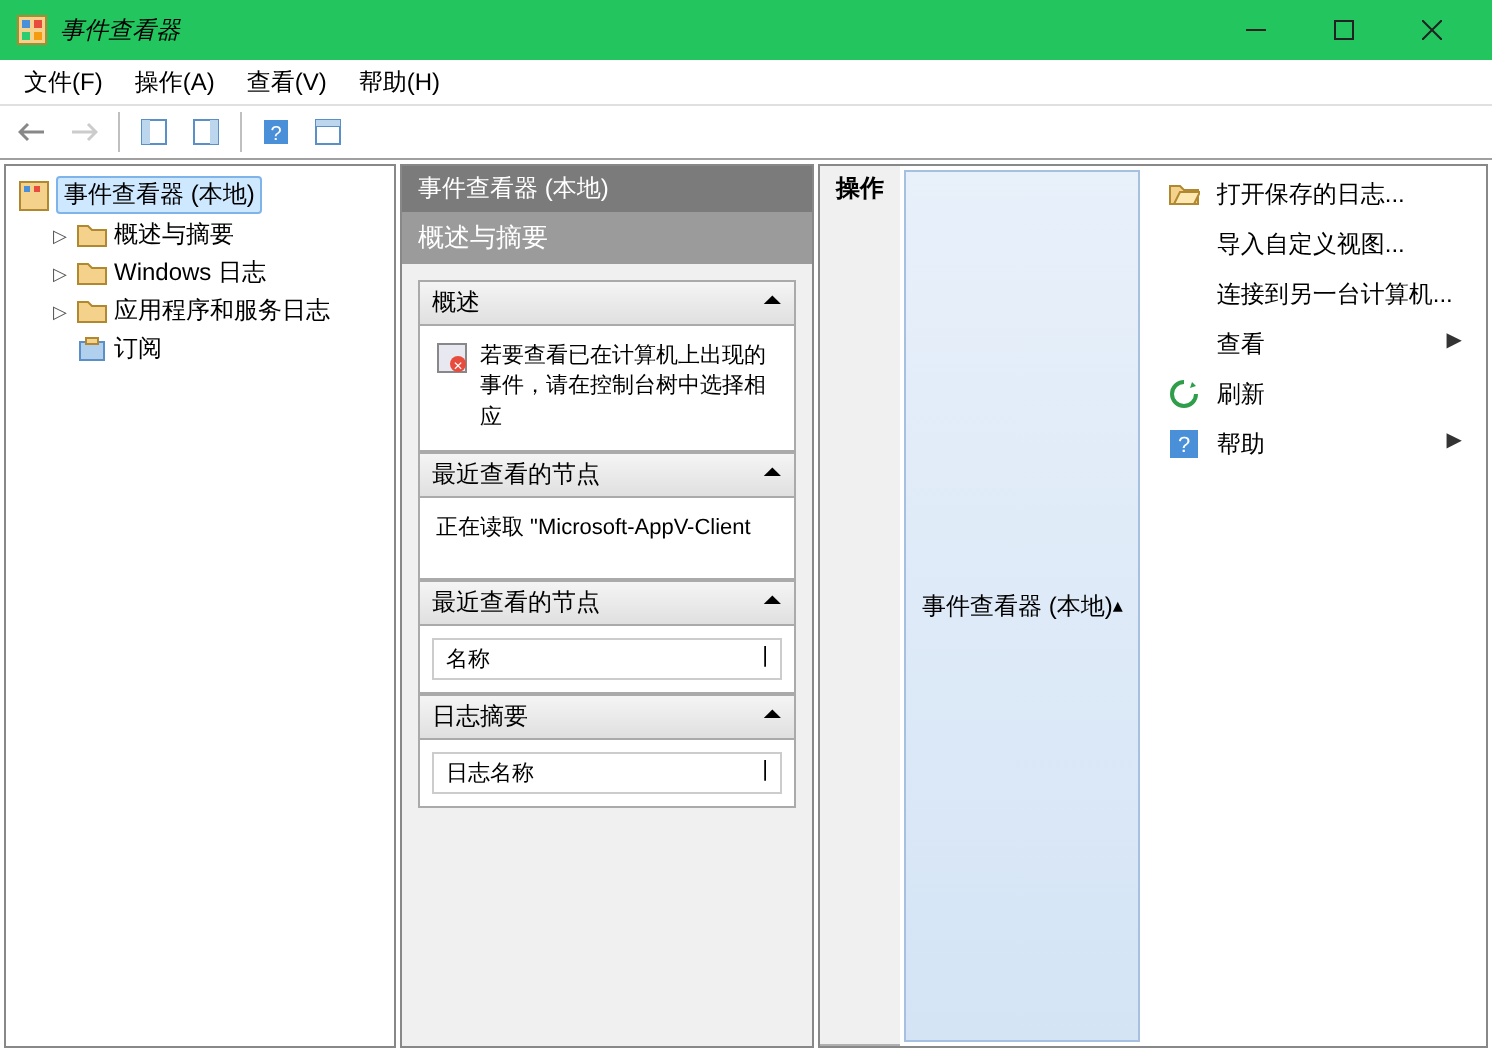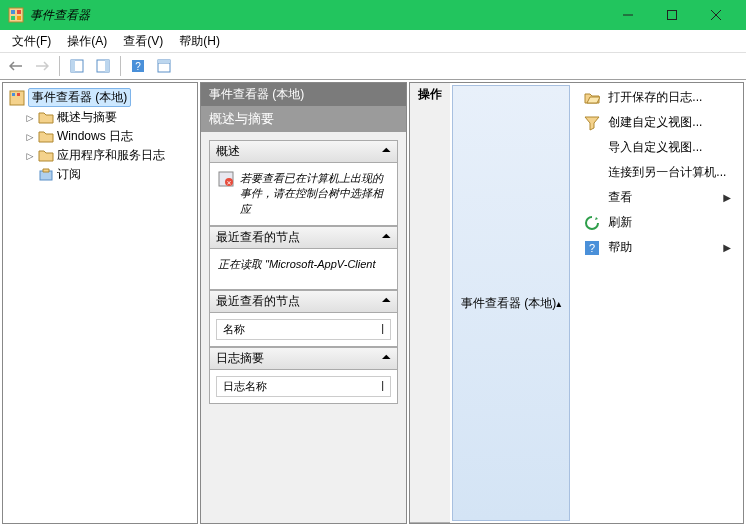--- a/index.html
+++ b/index.html
@@ -27,29 +27,29 @@
   .tree-children { padding-left: 16px; }
   
   .center-pane { flex: 1; border: 1px solid #888; margin: 2px 0; display: flex; flex-direction: column; overflow: hidden; }
   .center-header { background: #7b7b7b; color: #fff; padding: 3px 8px; font-size: 12px; }
   .center-sub { background: #9b9b9b; color: #fff; padding: 4px 8px; font-size: 13px; font-family: Liberation Mono, monospace; }
   .center-body { flex: 1; background: #f0f0f0; padding: 8px; overflow-y: scroll; }
   .panel { border: 1px solid #aaa; background: #fff; }
   .panel-header { background: linear-gradient(#f5f5f5,#e0e0e0); border-bottom: 1px solid #aaa; padding: 2px 6px; display: flex; }
   .panel-header span:first-of-type { flex: 1; }
   .panel-body { padding: 8px; font-size: 11px; display: flex; align-items: flex-start; gap: 6px; min-height: 40px; }
-  .panel-body-text { line-height: 1.4; font-style: italic; }
+  .panel-body-text { line-height: 1.4; }
   .col-row { border: 1px solid #ccc; margin: 6px; padding: 2px 6px; font-size: 11px; display: flex; justify-content: space-between; text-align: right; }
   
   .right-pane { width: 335px; border: 1px solid #888; margin: 2px; display: flex; }
   .right-header { background: #f0f0f0; border-bottom: 1px solid #b0b0b0; padding: 3px 8px; font-weight: bold; }
   .right-section-title { background: linear-gradient(#e8f0fa,#d4e4f5); border: 1px solid #a8c0e0; margin: 2px; padding: 2px 8px; display: flex; align-items: center; font-size: 12px; }
   .right-section-title .arrow { margin-left: auto; font-size: 10px; }
   .right-body { flex: 1; padding: 2px 4px; overflow: auto; }
-  .action-item { display: flex; align-items: center; gap: 8px; padding: 4px 8px; cursor: default; }
+  .action-item { display: flex; gap: 8px; padding: 4px 8px; cursor: default; }
   .action-icon { width: 16px; height: 16px; display: inline-flex; align-items: center; justify-content: center; }
   .action-arrow { margin-left: auto; font-size: 10px; color: #333; }
   
   ::-webkit-scrollbar { width: 16px; }
   ::-webkit-scrollbar-track { background: #f0f0f0; }
   ::-webkit-scrollbar-thumb { background: #c7c7c7; }
   ::-webkit-scrollbar-button { background: #f0f0f0; height: 16px; }
 </style>
 </head>
 <body>
@@ -251,28 +251,20 @@
       <div class="action-item">
         <span class="action-icon">
             <svg viewBox="0 0 16 16">
               <path d="M1 4 h5 l2 2 h7 v7 h-14 z" fill="#f4d28c" stroke="#b08830"></path>
               <path d="M3 13 L6 7 h10 l-3 6 z" fill="#fce8b0" stroke="#b08830"></path>
             </svg>
           </span>
         <span>打开保存的日志...</span>
       </div>
       <div class="action-item">
-        <span class="action-icon">
-            <svg viewBox="0 0 16 16">
-              <path d="M1 2 h14 l-5 6 v5 l-4 2 v-7 z" fill="#f4d28c" stroke="#b08830"></path>
-            </svg>
-          </span>
-        <span>创建自定义视图...</span>
-      </div>
-      <div class="action-item">
         <span class="action-icon"></span>
         <span>导入自定义视图...</span>
       </div>
       <div class="action-item">
         <span class="action-icon"></span>
         <span>连接到另一台计算机...</span>
       </div>
       <div class="action-item">
         <span class="action-icon"></span>
         <span>查看</span>

